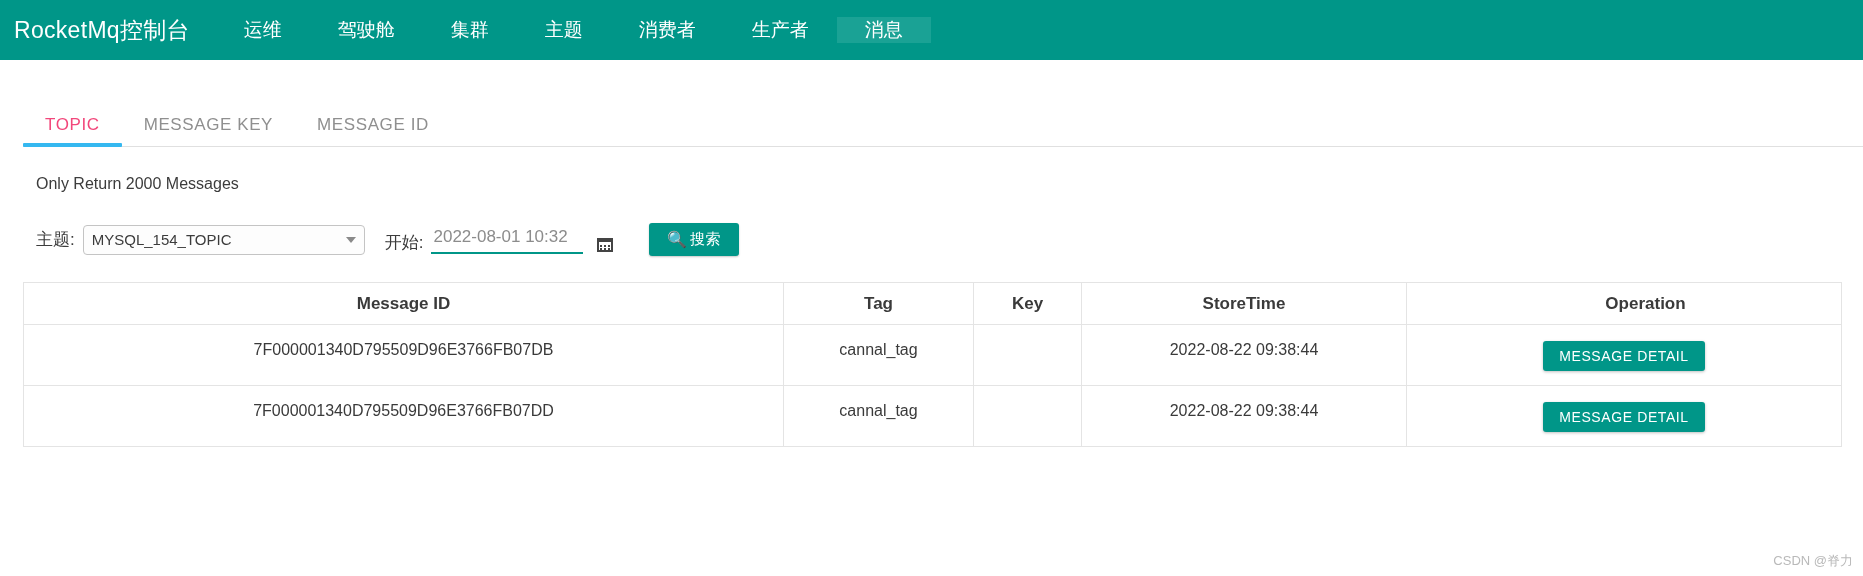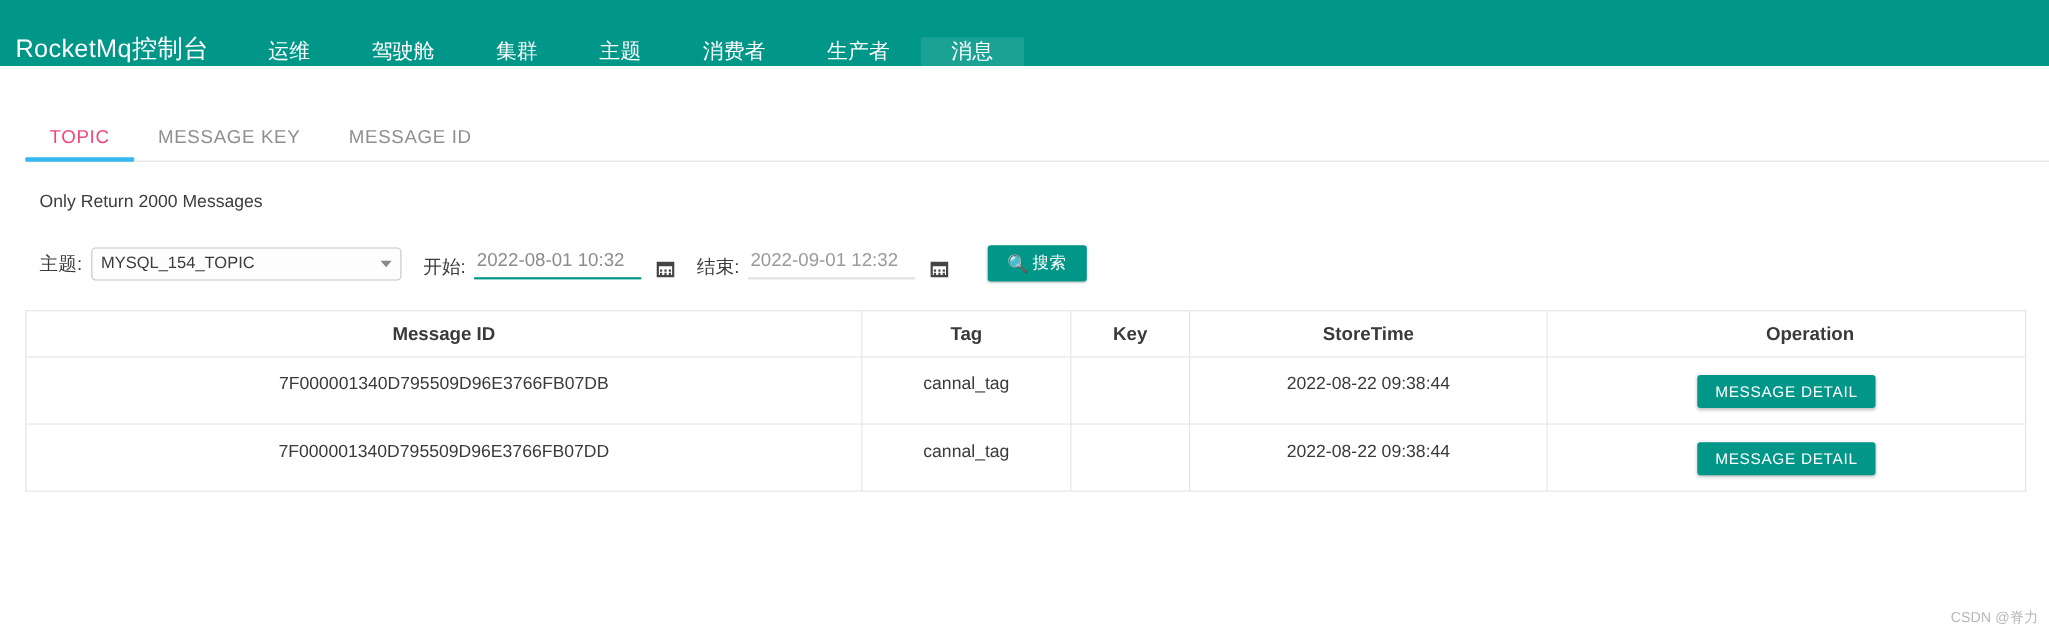--- a/index.html
+++ b/index.html
@@ -9,21 +9,21 @@
     background: #ffffff;
     font-family: "Liberation Sans", "DejaVu Sans", sans-serif;
     overflow: hidden;
   }
 
   
   .navbar {
     height: 60px;
     background: #009688;
     display: flex;
-    align-items: flex-end;
+    align-items: center;
     position: relative;
   }
   .brand {
     display: flex; align-items: center;
     padding: 0 26px 0 14px;
     color: #ffffff;
     font-size: 23px;
     letter-spacing: .3px;
     white-space: nowrap;
   }
@@ -276,27 +276,20 @@
   </div>
 
   <div class="date-group">
     <span class="field-label">开始:</span>
     <input class="date-input focused" type="text" value="2022-08-01 10:32" style="">
     <span class="cal-icon">
         <i></i>
       </span>
   </div>
 
-  <div class="date-group">
-    <span class="field-label">结束:</span>
-    <input class="date-input" type="text" value="2022-09-01 12:32" style="">
-    <span class="cal-icon">
-        <i></i>
-      </span>
-  </div>
 
   <button class="search-btn">
     <span class="mag">🔍</span>
     <span>搜索</span>
   </button>
 </div>
 
 <table class="msg-table">
   <thead>
     <tr>

